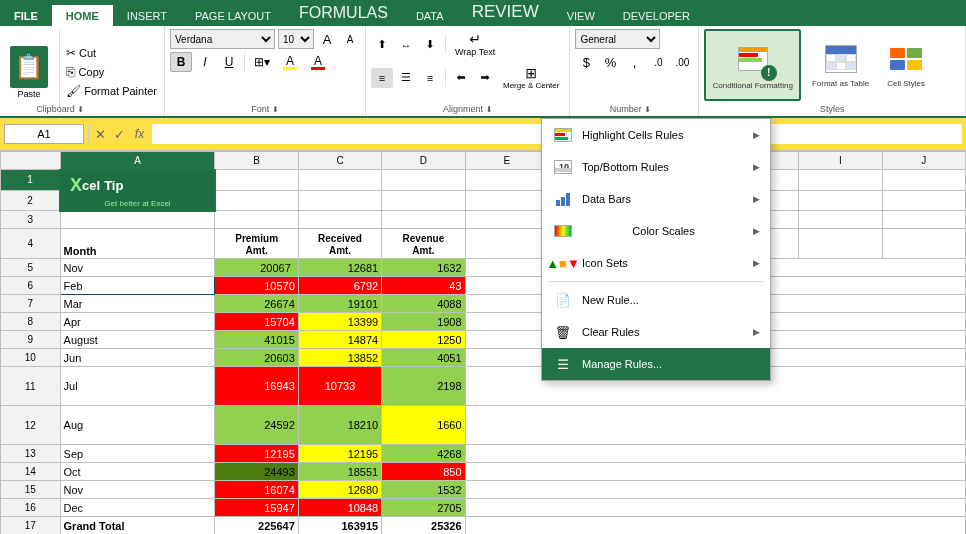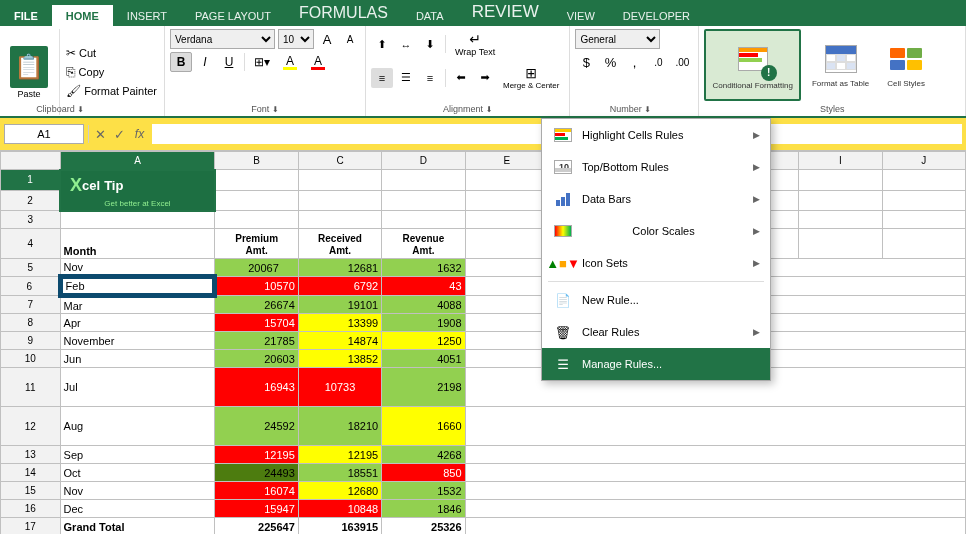--- a/index.html
+++ b/index.html
@@ -357,29 +357,29 @@
           <td style="border:1px solid #c0c0c0; height:30px;"></td>
           <td style="border:1px solid #c0c0c0; height:30px;"></td>
           <td style="border:1px solid #c0c0c0; height:30px;"></td>
           <td style="border:1px solid #c0c0c0; height:30px;"></td>
           <td style="border:1px solid #c0c0c0; height:30px;"></td>
         </tr>
 
         <tr>
           <td style="border:1px solid #c0c0c0; background:#f2f2f2; text-align:center; font-size:10px; height:18px;">5</td>
           <td style="border:1px solid #c0c0c0; padding:1px 3px; height:18px;">Nov</td>
-          <td style="border:1px solid #c0c0c0; text-align:right; padding:1px 19px; background:#92d050; height:18px;">20067</td>
+          <td style="border:1px solid #c0c0c0; text-align:right; padding:1px 7px; background:#92d050; height:18px;">20067</td>
           <td style="border:1px solid #c0c0c0; text-align:right; padding:1px 3px; background:#92d050; height:18px;">12681</td>
           <td style="border:1px solid #c0c0c0; text-align:right; padding:1px 3px; background:#92d050; height:18px;">1632</td>
           <td colspan="6" style="border:1px solid #c0c0c0; height:18px;"></td>
         </tr>
 
         <tr>
           <td style="border:1px solid #c0c0c0; background:#f2f2f2; text-align:center; font-size:10px; height:18px;">6</td>
-          <td style="border:5px solid #0c4a6e; padding:1px 3px; height:18px;">Feb</td>
+          <td style="border:1px solid #0c4a6e; padding:1px 3px; height:18px;">Feb</td>
           <td style="border:1px solid #c0c0c0; text-align:right; padding:1px 3px; background:#ff0000; color:white; height:18px;">10570</td>
           <td style="border:1px solid #c0c0c0; text-align:right; padding:1px 3px; background:#ff0000; color:white; height:18px;">6792</td>
           <td style="border:1px solid #c0c0c0; text-align:right; padding:1px 3px; background:#ff0000; color:white; height:18px;">43</td>
           <td colspan="6" style="border:1px solid #c0c0c0; height:18px;"></td>
         </tr>
 
         <tr>
           <td style="border:1px solid #c0c0c0; background:#f2f2f2; text-align:center; font-size:10px; height:18px;">7</td>
           <td style="border:1px solid #c0c0c0; padding:1px 3px; height:18px;">Mar</td>
           <td style="border:1px solid #c0c0c0; text-align:right; padding:1px 3px; background:#92d050; height:18px;">26674</td>
@@ -392,22 +392,22 @@
           <td style="border:1px solid #c0c0c0; background:#f2f2f2; text-align:center; font-size:10px; height:18px;">8</td>
           <td style="border:1px solid #c0c0c0; padding:1px 3px; height:18px;">Apr</td>
           <td style="border:1px solid #c0c0c0; text-align:right; padding:1px 3px; background:#ff0000; color:white; height:18px;">15704</td>
           <td style="border:1px solid #c0c0c0; text-align:right; padding:1px 3px; background:#ffff00; height:18px;">13399</td>
           <td style="border:1px solid #c0c0c0; text-align:right; padding:1px 3px; background:#92d050; height:18px;">1908</td>
           <td colspan="6" style="border:1px solid #c0c0c0; height:18px;"></td>
         </tr>
 
         <tr>
           <td style="border:1px solid #c0c0c0; background:#f2f2f2; text-align:center; font-size:10px; height:18px;">9</td>
-          <td style="border:1px solid #c0c0c0; padding:1px 3px; height:18px;">November</td>
-          <td style="border:1px solid #c0c0c0; text-align:right; padding:1px 3px; background:#92d050; height:18px;">21785</td>
+          <td style="border:1px solid #c0c0c0; padding:1px 3px; height:18px;">August</td>
+          <td style="border:1px solid #c0c0c0; text-align:right; padding:1px 3px; background:#92d050; height:18px;">41015</td>
           <td style="border:1px solid #c0c0c0; text-align:right; padding:1px 3px; background:#ffff00; height:18px;">14874</td>
           <td style="border:1px solid #c0c0c0; text-align:right; padding:1px 3px; background:#ffff00; height:18px;">1250</td>
           <td colspan="6" style="border:1px solid #c0c0c0; height:18px;"></td>
         </tr>
 
         <tr>
           <td style="border:1px solid #c0c0c0; background:#f2f2f2; text-align:center; font-size:10px; height:18px;">10</td>
           <td style="border:1px solid #c0c0c0; padding:1px 3px; height:18px;">Jun</td>
           <td style="border:1px solid #c0c0c0; text-align:right; padding:1px 3px; background:#92d050; height:18px;">20603</td>
           <td style="border:1px solid #c0c0c0; text-align:right; padding:1px 3px; background:#ffff00; height:18px;">13852</td>
@@ -458,21 +458,21 @@
           <td style="border:1px solid #c0c0c0; text-align:right; padding:1px 3px; background:#ffff00; height:18px;">12680</td>
           <td style="border:1px solid #c0c0c0; text-align:right; padding:1px 3px; background:#92d050; height:18px;">1532</td>
           <td colspan="6" style="border:1px solid #c0c0c0; height:18px;"></td>
         </tr>
 
         <tr>
           <td style="border:1px solid #c0c0c0; background:#f2f2f2; text-align:center; font-size:10px; height:18px;">16</td>
           <td style="border:1px solid #c0c0c0; padding:1px 3px; height:18px;">Dec</td>
           <td style="border:1px solid #c0c0c0; text-align:right; padding:1px 3px; background:#ff0000; color:white; height:18px;">15947</td>
           <td style="border:1px solid #c0c0c0; text-align:right; padding:1px 3px; background:#ff0000; color:white; height:18px;">10848</td>
-          <td style="border:1px solid #c0c0c0; text-align:right; padding:1px 3px; background:#92d050; height:18px;">1846</td>
+          <td style="border:1px solid #c0c0c0; text-align:right; padding:1px 3px; background:#92d050; height:18px;">2705</td>
           <td colspan="6" style="border:1px solid #c0c0c0; height:18px;"></td>
         </tr>
 
         <tr>
           <td style="border:1px solid #c0c0c0; background:#f2f2f2; text-align:center; font-size:10px; height:18px;">17</td>
           <td style="border:1px solid #c0c0c0; font-weight:bold; padding:1px 3px; height:18px;">Grand Total</td>
           <td style="border:1px solid #c0c0c0; text-align:right; font-weight:bold; padding:1px 3px; height:18px;">225647</td>
           <td style="border:1px solid #c0c0c0; text-align:right; font-weight:bold; padding:1px 3px; height:18px;">163915</td>
           <td style="border:1px solid #c0c0c0; text-align:right; font-weight:bold; padding:1px 3px; height:18px;">25326</td>
           <td colspan="6" style="border:1px solid #c0c0c0; height:18px;"></td>

